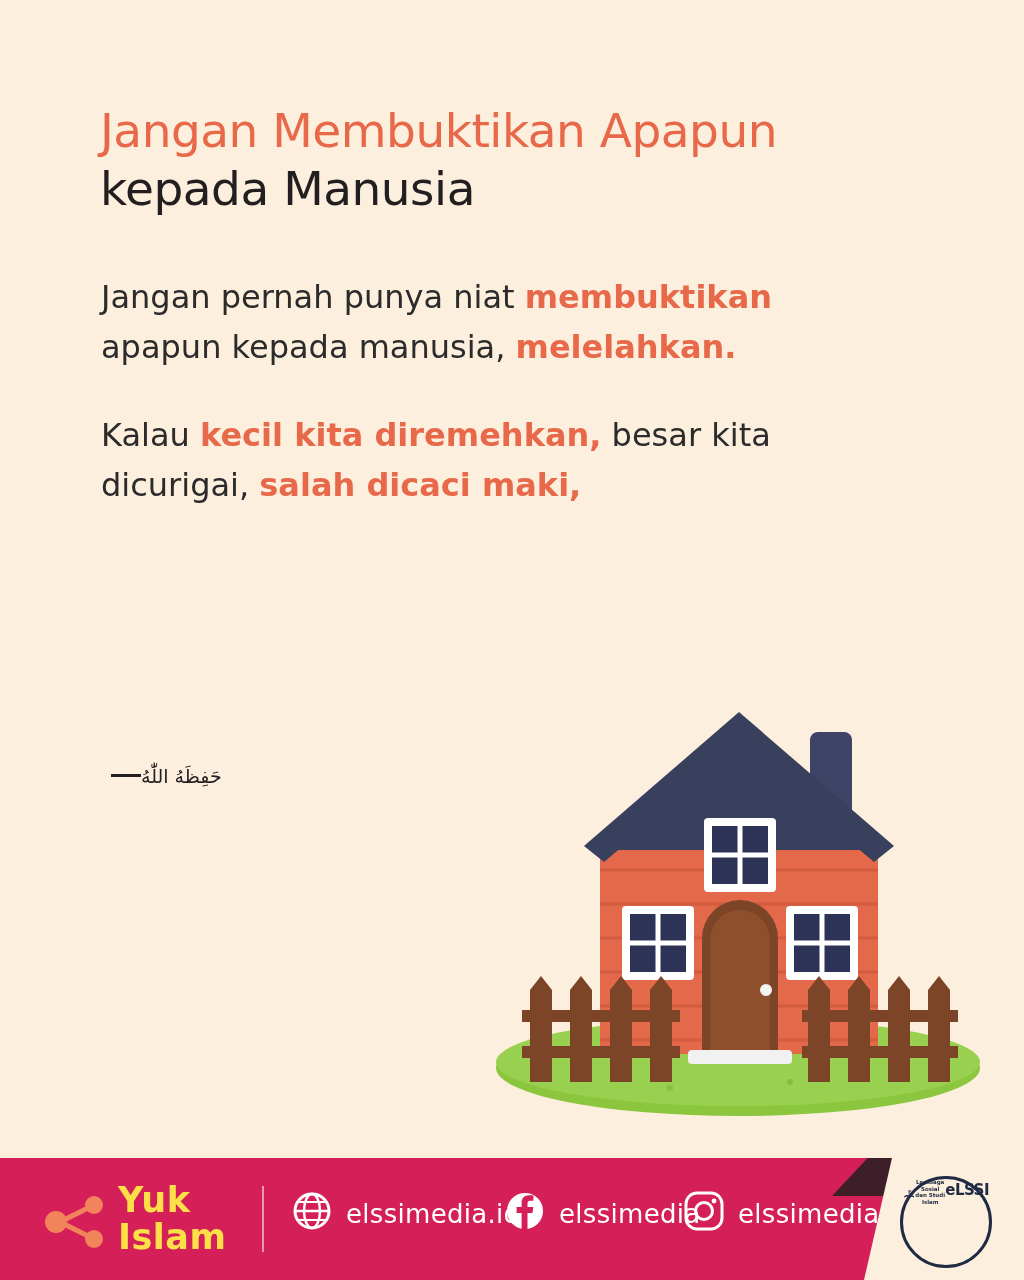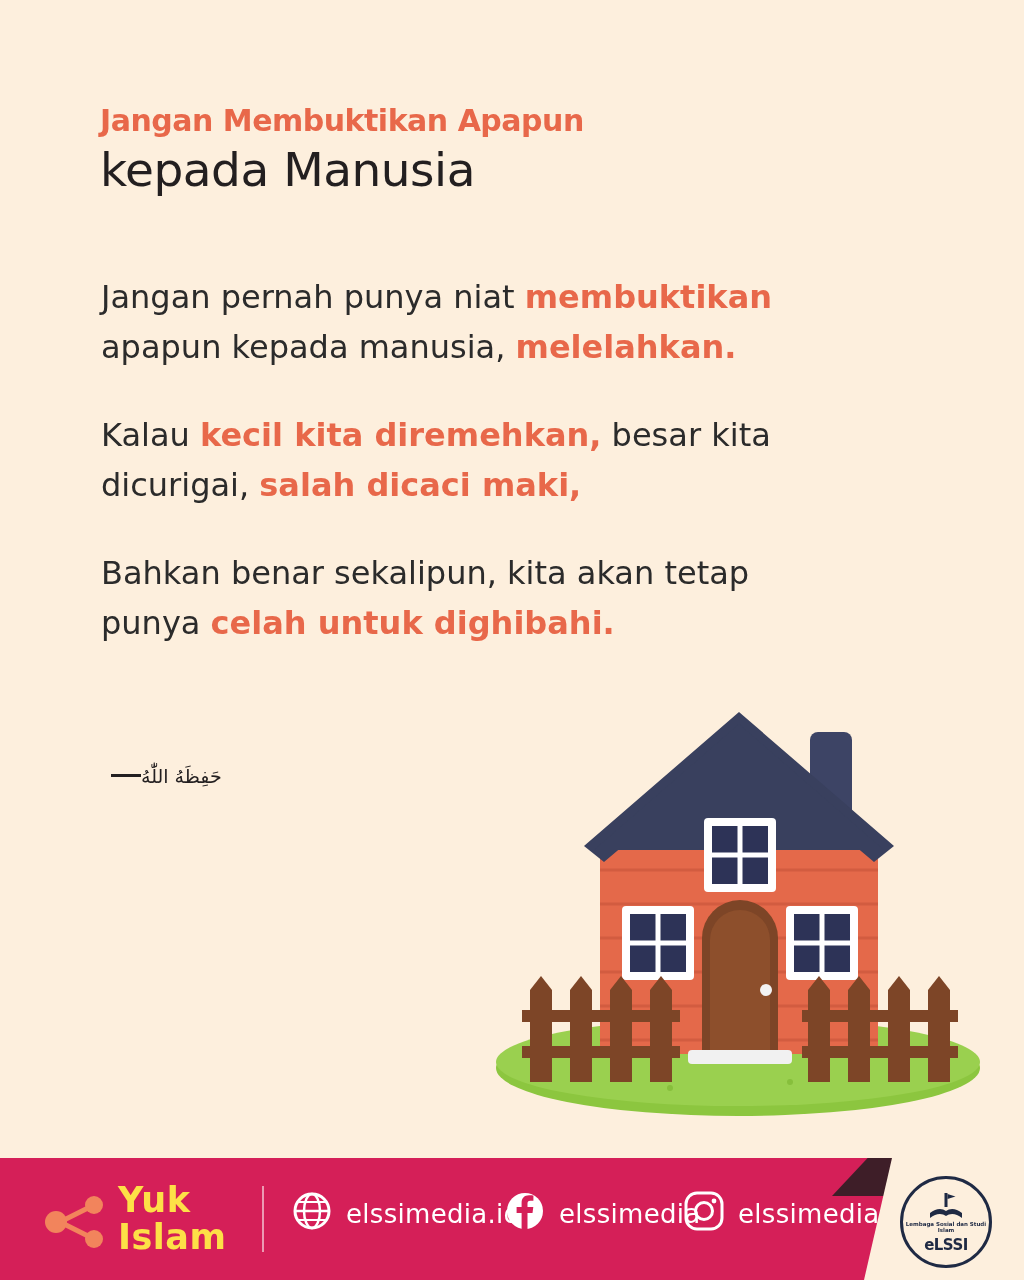--- a/index.html
+++ b/index.html
@@ -25,22 +25,22 @@
 
   
   .headline {
     position: absolute;
     left: 100px;
     top: 104px;
     width: 830px;
   }
   .headline-line1 {
     font-family: "DejaVu Sans", sans-serif;
-    font-size: 30px;
-    font-weight: bold;
+    font-size: 47px;
+    font-weight: normal;
     color: #e8684a;
     letter-spacing: -0.5px;
     line-height: 1.15;
     white-space: nowrap;
   }
   .headline-line2 {
     font-family: "DejaVu Sans", sans-serif;
     font-size: 47px;
     font-weight: normal;
     color: #231f20;
@@ -174,22 +174,21 @@
   .logo-badge {
     position: absolute;
     right: 32px;
     top: 18px;
     width: 86px;
     height: 86px;
     border-radius: 50%;
     background: #fdefdd;
     border: 3px solid #1f2a44;
     display: flex;
-    flex-direction: column;
-    align-items: center;
+    flex-direction: row;
     justify-content: center;
   }
   .logo-badge .lg-top {
     font-size: 5.5px;
     color: #1f2a44;
     line-height: 6.5px;
     text-align: center;
     font-weight: bold;
   }
   .logo-badge .lg-name {
@@ -208,21 +207,20 @@
   <div class="headline">
     <div class="headline-line1">Jangan Membuktikan Apapun</div>
     <div class="headline-line2">kepada Manusia</div>
   </div>
 
   <div class="body-copy">
     <p class="para"><span>Jangan pernah punya niat </span><span class="hl">membuktikan</span><span> apapun kepada manusia, </span><span class="hl">melelahkan.</span></p>
 
     <p class="para"><span>Kalau </span><span class="hl">kecil kita diremehkan,</span><span> besar kita dicurigai, </span><span class="hl">salah dicaci maki,</span></p>
 
-    <p class="para"><span>Bahkan benar sekalipun, kita akan tetap punya </span><span class="hl">celah untuk dighibahi.</span></p>
   </div>
 
   <div class="attribution">
     <span>حَفِظَهُ اللّٰهُ</span><span class="dash"></span>
   </div>
 
   <div class="illustration">
     <svg width="540" height="430" viewBox="0 0 540 430">
 
       <ellipse cx="268" cy="378" rx="242" ry="48" fill="#8cc63f"></ellipse>

